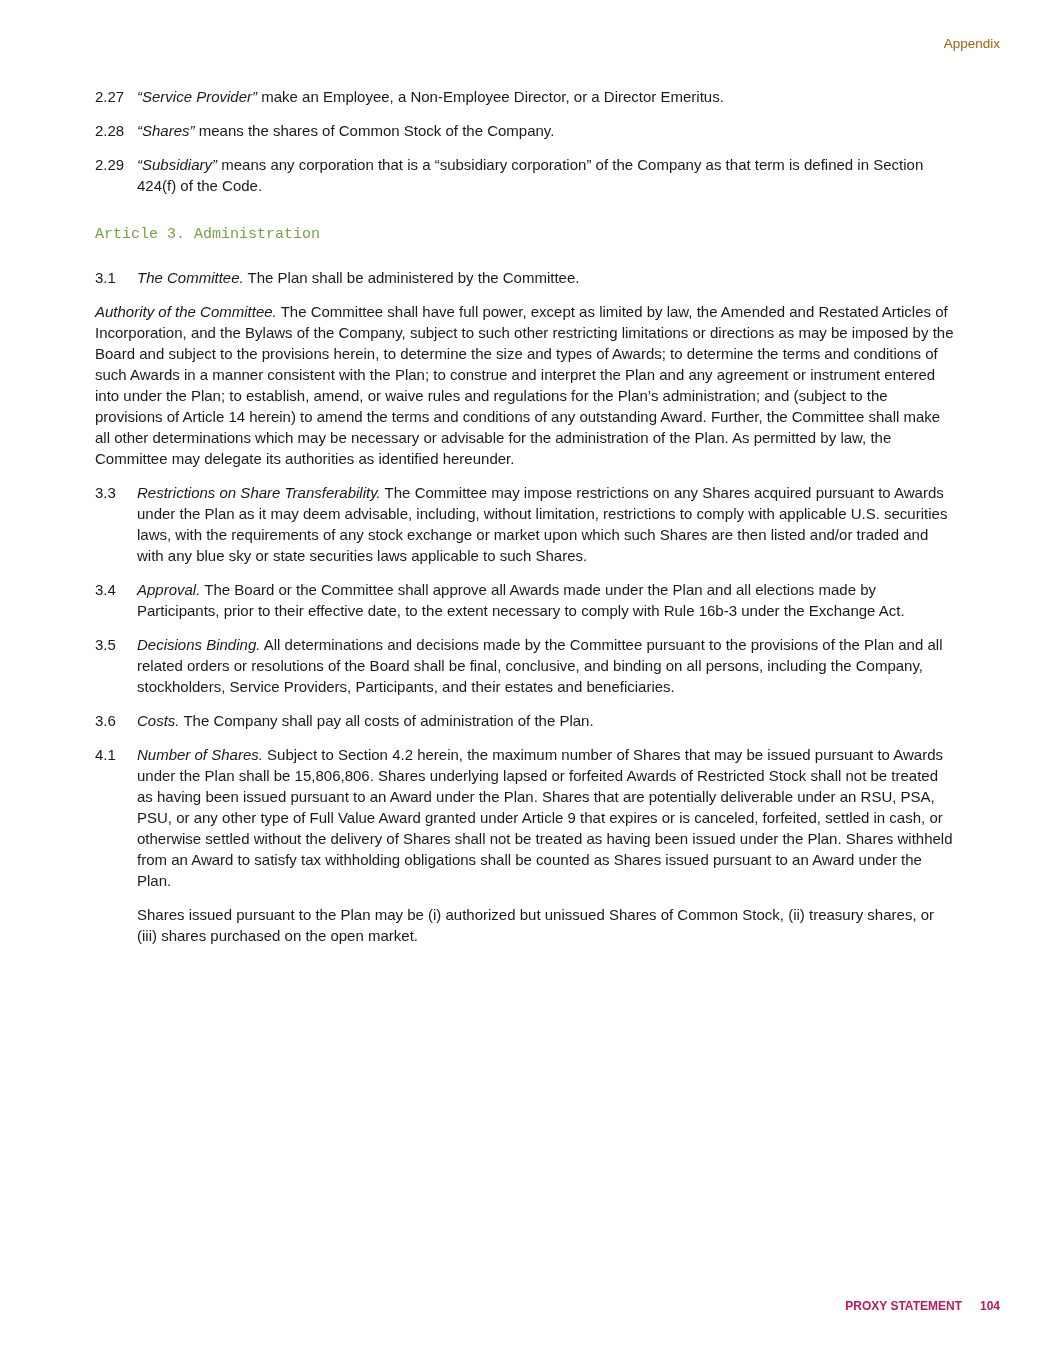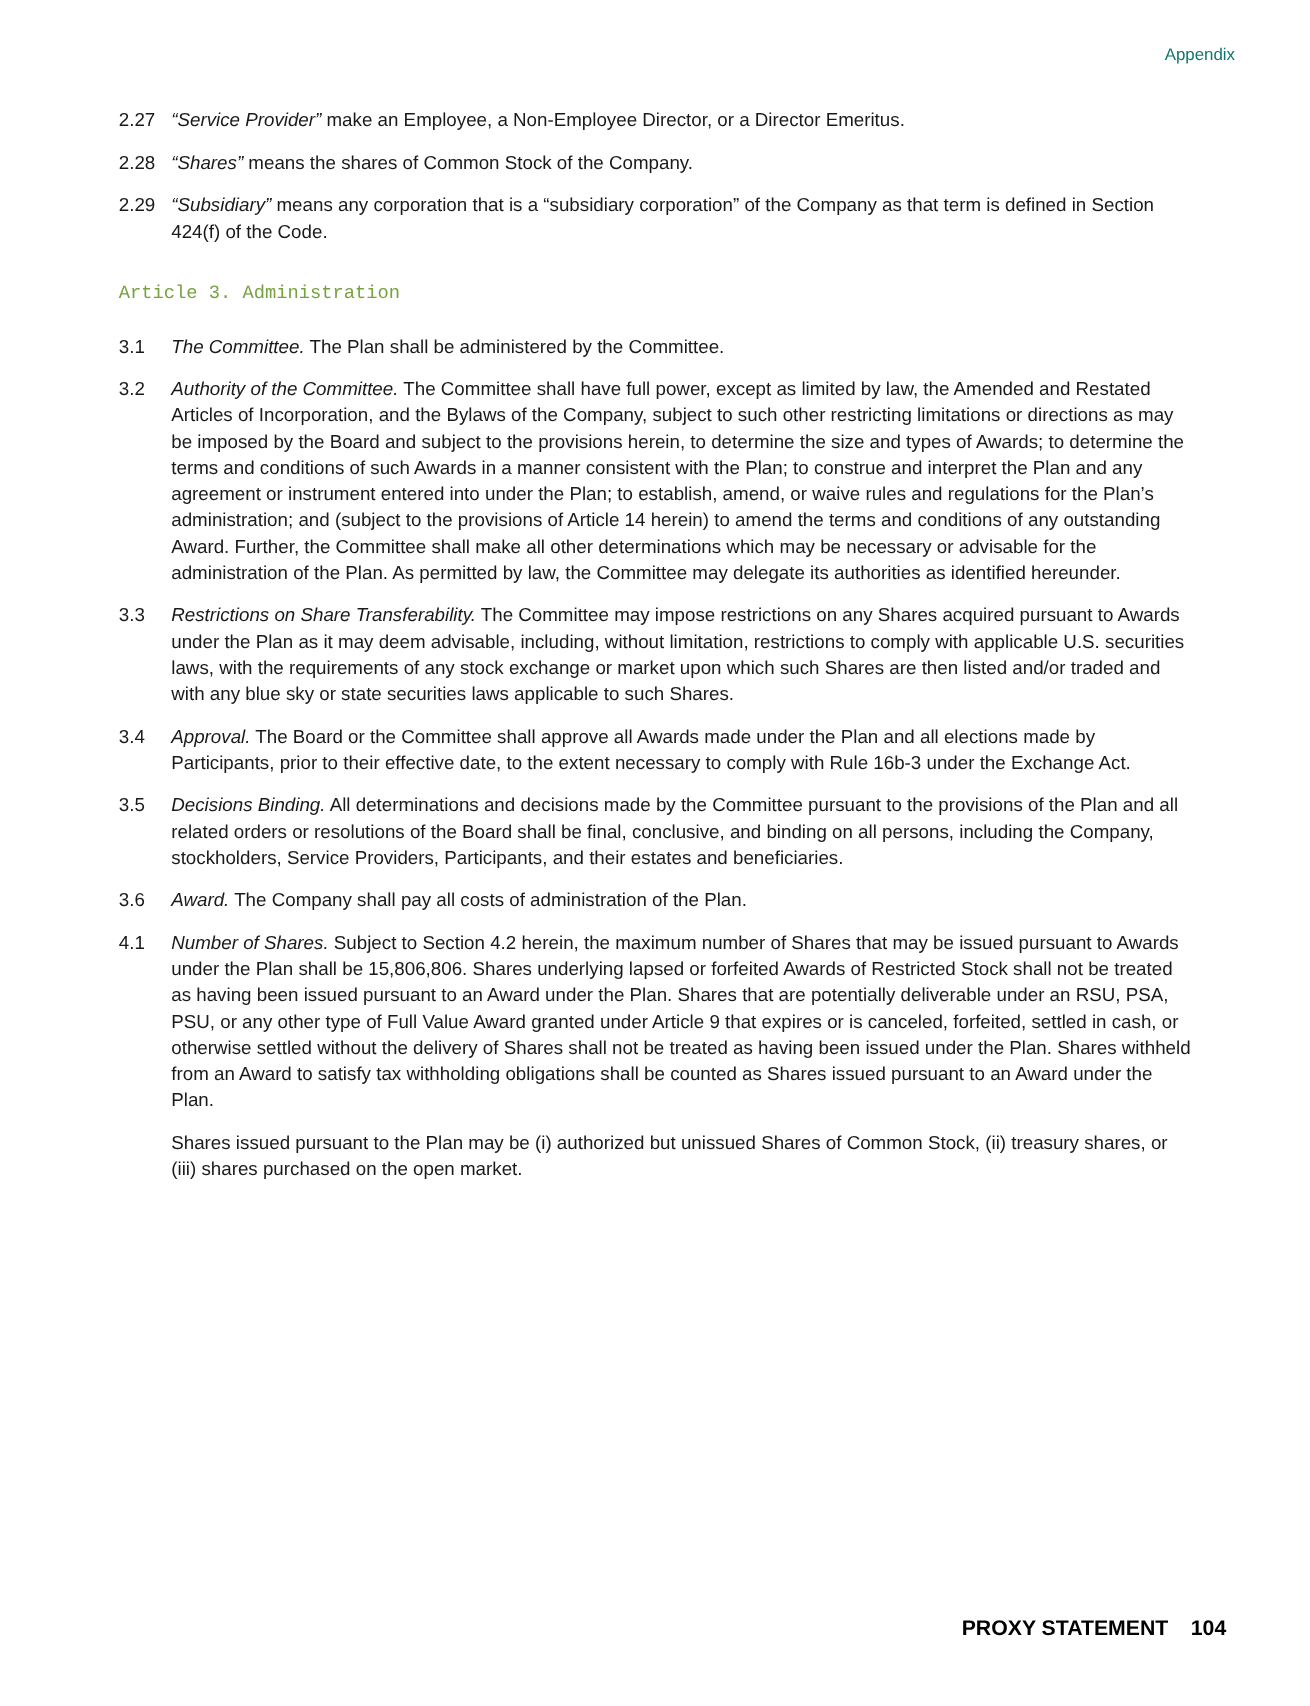--- a/index.html
+++ b/index.html
@@ -14,23 +14,23 @@
   .page {
     position: relative;
     width: 1048px;
     height: 1365px;
     background: #ffffff;
     overflow: hidden;
   }
   .header {
     position: absolute;
     top: 36px;
-    right: 60px;
+    right: 48px;
     font-size: 13.5px;
-    color: #0f766e;
+    color: #a16207;
   }
   .content {
     position: absolute;
     top: 86px;
     left: 95px;
     width: 861px;
   }
   .item {
     display: flex;
     font-size: 15px;
@@ -50,24 +50,24 @@
     color: var(--accent, #76a240);
     font-size: 15px;
     font-weight: 400;
     line-height: 24px;
     margin: 27px 0 20px 0;
     font-family: Liberation Mono, monospace;
   }
   .footer {
     position: absolute;
     bottom: 52px;
-    right: 67px;
-    font-size: 17px;
+    right: 48px;
+    font-size: 12px;
     font-weight: 700;
-    color: #000000;
+    color: #be185d;
   }
   .footer-page { margin-left: 18px; }
 </style>
 </head>
 <body>
 
 <div class="page">
 
   <div class="header">
     <span>Appendix</span>
@@ -91,42 +91,41 @@
   </div>
 
   <h2 class="article-heading">Article 3. Administration</h2>
 
   <div class="item">
     <span class="item-num">3.1</span>
     <div class="item-body"><span class="it">The Committee.</span><span> The Plan shall be administered by the Committee.</span></div>
   </div>
 
   <div class="item">
-    <span class="item-num">3.2</span>
     <div class="item-body"><span class="it">Authority of the Committee.</span><span> The Committee shall have full power, except as limited by law, the Amended and Restated Articles of Incorporation, and the Bylaws of the Company, subject to such other restricting limitations or directions as may be imposed by the Board and subject to the provisions herein, to determine the size and types of Awards; to determine the terms and conditions of such Awards in a manner consistent with the Plan; to construe and interpret the Plan and any agreement or instrument entered into under the Plan; to establish, amend, or waive rules and regulations for the Plan’s administration; and (subject to the provisions of Article 14 herein) to amend the terms and conditions of any outstanding Award. Further, the Committee shall make all other determinations which may be necessary or advisable for the administration of the Plan. As permitted by law, the Committee may delegate its authorities as identified hereunder.</span></div>
   </div>
 
   <div class="item">
     <span class="item-num">3.3</span>
     <div class="item-body"><span class="it">Restrictions on Share Transferability.</span><span> The Committee may impose restrictions on any Shares acquired pursuant to Awards under the Plan as it may deem advisable, including, without limitation, restrictions to comply with applicable U.S. securities laws, with the requirements of any stock exchange or market upon which such Shares are then listed and/or traded and with any blue sky or state securities laws applicable to such Shares.</span></div>
   </div>
 
   <div class="item">
     <span class="item-num">3.4</span>
     <div class="item-body"><span class="it">Approval.</span><span> The Board or the Committee shall approve all Awards made under the Plan and all elections made by Participants, prior to their effective date, to the extent necessary to comply with Rule 16b-3 under the Exchange Act.</span></div>
   </div>
 
   <div class="item">
     <span class="item-num">3.5</span>
     <div class="item-body"><span class="it">Decisions Binding.</span><span> All determinations and decisions made by the Committee pursuant to the provisions of the Plan and all related orders or resolutions of the Board shall be final, conclusive, and binding on all persons, including the Company,  stockholders, Service Providers, Participants, and their estates and beneficiaries.</span></div>
   </div>
 
   <div class="item">
     <span class="item-num">3.6</span>
-    <div class="item-body"><span class="it">Award.</span><span> The Company shall pay all costs of administration of the Plan.</span></div>
+    <div class="item-body"><span class="it">Costs.</span><span> The Company shall pay all costs of administration of the Plan.</span></div>
   </div>
 
 
   <div class="item">
     <span class="item-num">4.1</span>
     <div class="item-body"><span class="it">Number of Shares.</span><span> Subject to Section 4.2 herein, the maximum number of Shares that may be issued pursuant to Awards under the Plan shall be 15,806,806. Shares underlying lapsed or forfeited Awards of Restricted Stock shall not be treated as having been issued pursuant to an Award under the Plan. Shares that are potentially deliverable under an RSU, PSA, PSU, or any other type of Full Value Award granted under Article 9 that expires or is canceled, forfeited, settled in cash, or otherwise settled without the delivery of Shares shall not be treated as having been issued under the Plan. Shares withheld from an Award to satisfy tax withholding obligations shall be counted as Shares issued pursuant to an Award under the Plan.</span></div>
   </div>
 
   <div class="item">
     <span class="item-num"></span>

